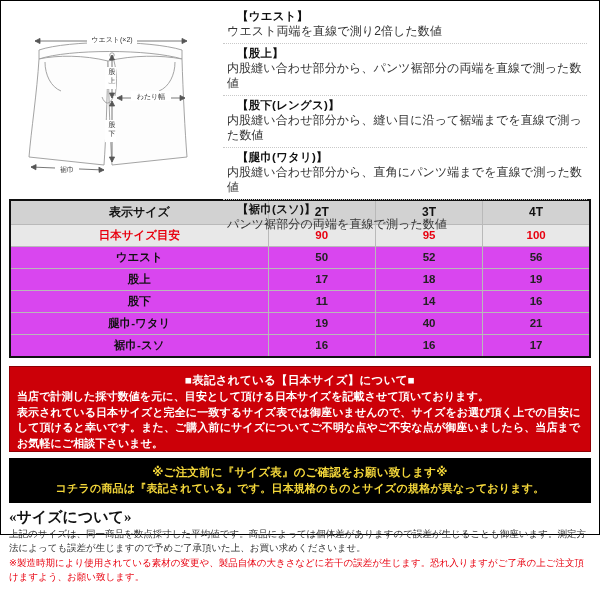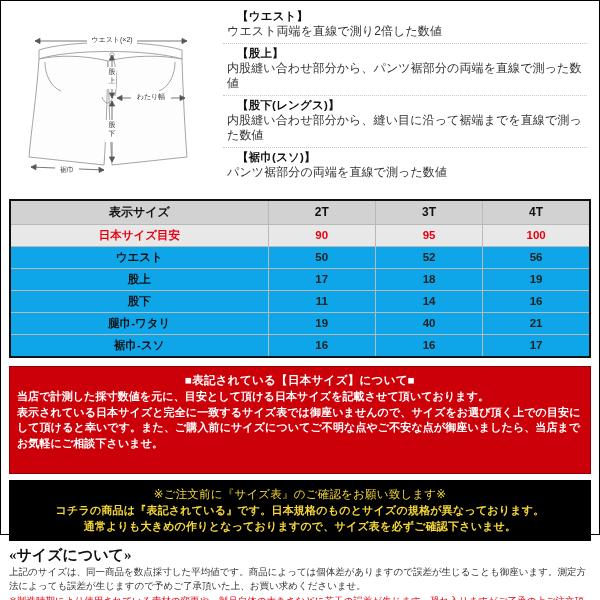--- a/index.html
+++ b/index.html
@@ -72,21 +72,21 @@
   
   .table-wrap {
     padding: 0 8px;
     box-sizing: border-box;
   }
   table.size-table {
     width: 100%;
     border-collapse: collapse;
     border: 2px solid #111;
     table-layout: fixed;
-    background: #0ea5e9;
+    background: #d946ef;
   }
   table.size-table th,
   table.size-table td {
     border: 1px solid #b9b9b9;
     text-align: center;
     font-size: 11.5px;
     font-weight: bold;
     height: 21px;
     line-height: 21px;
     padding: 0;
@@ -107,21 +107,21 @@
   }
   col.c-label { width: 44.5%; }
   col.c-size  { width: 18.5%; }
 
   
   .red-box {
     margin: 8px 8px 0 8px;
     background: #cc0008;
     border: 1px solid #8d0005;
     color: #ffffff;
-    padding: 5px 7px 22px 7px;
+    padding: 5px 7px 0 7px;
     box-sizing: border-box;
   }
   .red-title {
     text-align: center;
     font-weight: bold;
     font-size: 11.5px;
     line-height: 16px;
     margin-bottom: 1px;
     letter-spacing: .3px;
   }
@@ -136,21 +136,21 @@
   .black-box {
     margin: 6px 8px 0 8px;
     background: #000000;
     border: 1px solid #000;
     padding: 5px 6px 6px 6px;
     box-sizing: border-box;
     text-align: center;
   }
   .black-title {
     color: #f4d73a;
-    font-weight: normal;
+    font-weight: bold;
     font-size: 11.5px;
     line-height: 16px;
     letter-spacing: .2px;
     text-align: center;
   }
   .black-line {
     color: #f4d73a;
     font-weight: bold;
     font-size: 11px;
     line-height: 16px;
@@ -270,20 +270,24 @@
         <div class="def-title">【ウエスト】</div>
         <div class="def-desc">ウエスト両端を直線で測り2倍した数値</div>
       </div>
       <div class="def-block">
         <div class="def-title">【股上】</div>
         <div class="def-desc">内股縫い合わせ部分から、パンツ裾部分の両端を直線で測った数値</div>
       </div>
       <div class="def-block">
         <div class="def-title">【股下(レングス)】</div>
         <div class="def-desc">内股縫い合わせ部分から、縫い目に沿って裾端までを直線で測った数値</div>
+      </div>
+      <div class="def-block">
+        <div class="def-title">【腿巾(ワタリ)】</div>
+        <div class="def-desc">内股縫い合わせ部分から、直角にパンツ端までを直線で測った数値</div>
       </div>
       <div class="def-block">
         <div class="def-title">【裾巾(スソ)】</div>
         <div class="def-desc">パンツ裾部分の両端を直線で測った数値</div>
       </div>
     </div>
   </div>
 
   <div class="table-wrap">
     <table class="size-table">
@@ -344,21 +348,20 @@
 
   <div class="red-box">
     <div class="red-title">■表記されている【日本サイズ】について■</div>
     <div class="red-line">当店で計測した採寸数値を元に、目安として頂ける日本サイズを記載させて頂いております。</div>
     <div class="red-line">表示されている日本サイズと完全に一致するサイズ表では御座いませんので、サイズをお選び頂く上での目安にして頂けると幸いです。また、ご購入前にサイズについてご不明な点やご不安な点が御座いましたら、当店までお気軽にご相談下さいませ。</div>
   </div>
 
   <div class="black-box">
     <div class="black-title">※ご注文前に『サイズ表』のご確認をお願い致します※</div>
     <div class="black-line">コチラの商品は『表記されている』です。日本規格のものとサイズの規格が異なっております。</div>
-    <div class="black-line">通常よりも大きめの作りとなっておりますので、サイズ表を必ずご確認下さいませ。</div>
   </div>
 
   <div class="footnotes">
     <div class="fn-heading">«サイズについて»</div>
     <div class="fn-dark">上記のサイズは、同一商品を数点採寸した平均値です。商品によっては個体差がありますので誤差が生じることも御座います。測定方法によっても誤差が生じますので予めご了承頂いた上、お買い求めくださいませ。</div>
     <div class="fn-red">※製造時期により使用されている素材の変更や、製品自体の大きさなどに若干の誤差が生じます。恐れ入りますがご了承の上ご注文頂けますよう、お願い致します。</div>
 
   </div>
 
 </div>

